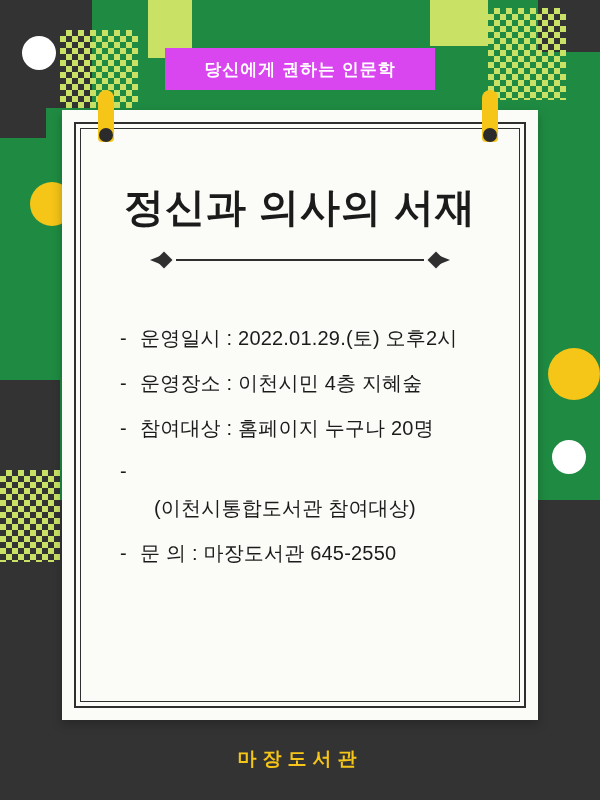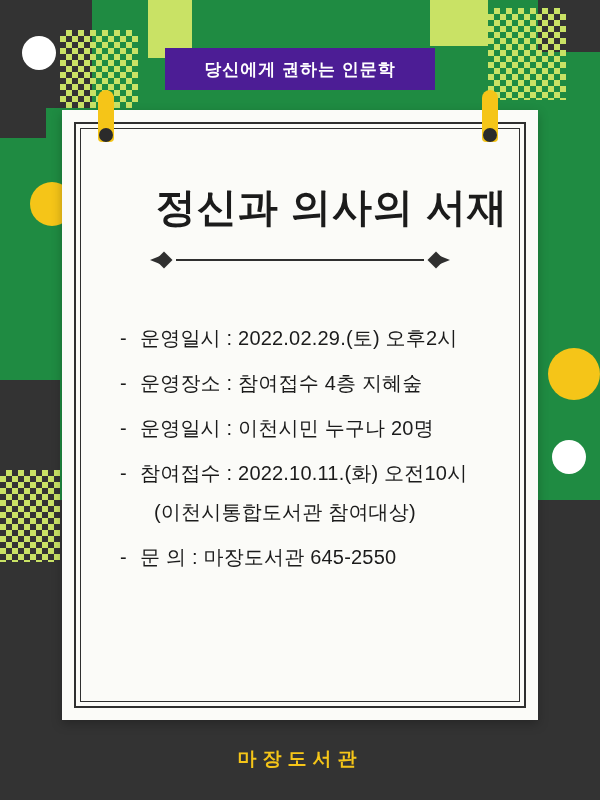--- a/index.html
+++ b/index.html
@@ -115,21 +115,21 @@
   }
 
   
   .banner {
     position: absolute;
     left: 50%;
     transform: translateX(-50%);
     top: 48px;
     width: 270px;
     height: 42px;
-    background: #4c1d95;
+    background: #d946ef;
     display: flex;
     align-items: center;
     justify-content: center;
     z-index: 12;
   }
   .banner-text {
     color: #ffffff;
     font-size: 17px;
     font-weight: bold;
     letter-spacing: 1px;
@@ -180,21 +180,21 @@
     border: 1px solid #2f2f2f;
   }
 
   .card-content {
     position: absolute;
     left: 30px; top: 30px; right: 30px; bottom: 30px;
   }
 
   .title {
     margin-top: 40px;
-    text-align: right;
+    text-align: center;
     font-size: 40px;
     font-weight: bold;
     color: #1b1b1b;
     letter-spacing: 1px;
   }
 
   .divider {
     margin: 18px auto 0 auto;
     width: 300px;
     height: 14px;
@@ -316,33 +316,32 @@
         <div class="dia l"></div>
         <div class="dia r"></div>
         <div class="tip l"></div>
         <div class="tip r"></div>
       </div>
 
 
       <div class="details">
         <div class="detail-row">
           <span class="detail-dash">-</span>
-          <span class="detail-text">운영일시 : 2022.02.29.(토) 오후2시</span>
-        </div>
-        <div class="detail-row">
-          <span class="detail-dash">-</span>
-          <span class="detail-text">운영장소 : 참여접수 4층 지혜숲</span>
-        </div>
-        <div class="detail-row">
-          <span class="detail-dash">-</span>
-          <span class="detail-text">운영일시 : 이천시민  누구나 20명</span>
-        </div>
-        <div class="detail-row">
-          <span class="detail-dash">-</span>
-          <span class="detail-text">참여접수 : 2022.10.11.(화) 오전10시</span>
+          <span class="detail-text">운영일시 : 2022.01.29.(토) 오후2시</span>
+        </div>
+        <div class="detail-row">
+          <span class="detail-dash">-</span>
+          <span class="detail-text">운영장소 : 이천시민 4층 지혜숲</span>
+        </div>
+        <div class="detail-row">
+          <span class="detail-dash">-</span>
+          <span class="detail-text">참여대상 : 홈페이지  누구나 20명</span>
+        </div>
+        <div class="detail-row">
+          <span class="detail-dash">-</span>
         </div>
         <div class="detail-row sub">
           <span class="detail-text">(이천시통합도서관 참여대상)</span>
         </div>
         <div class="detail-row">
           <span class="detail-dash">-</span>
           <span class="detail-text">문      의 : 마장도서관 645-2550</span>
         </div>
       </div>
     </div>

